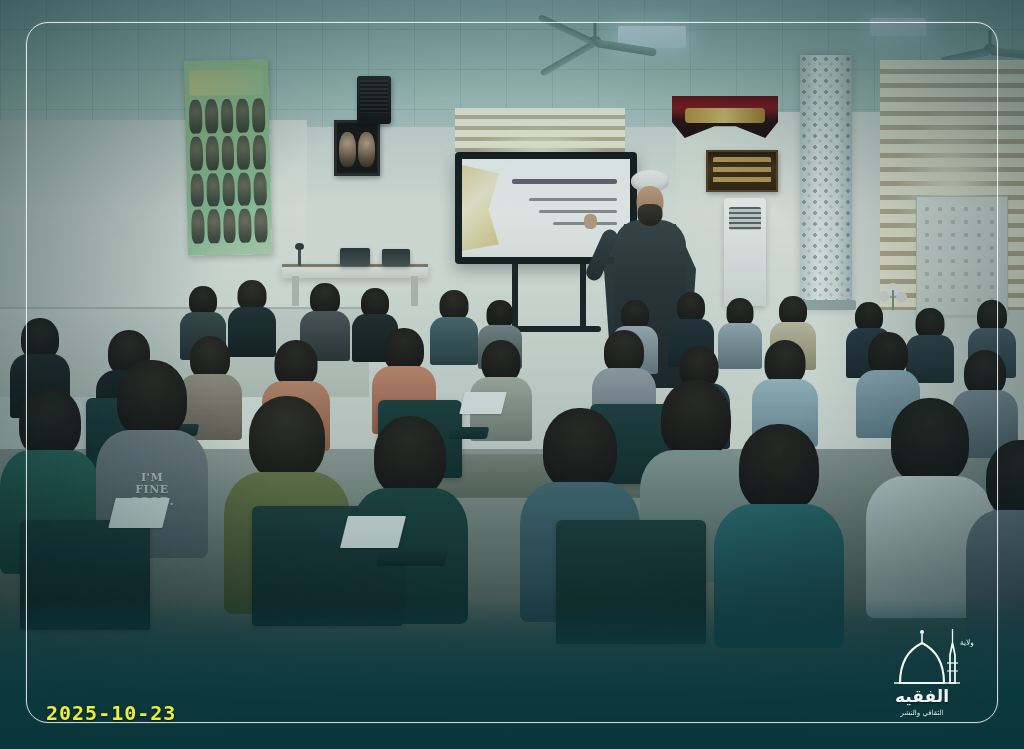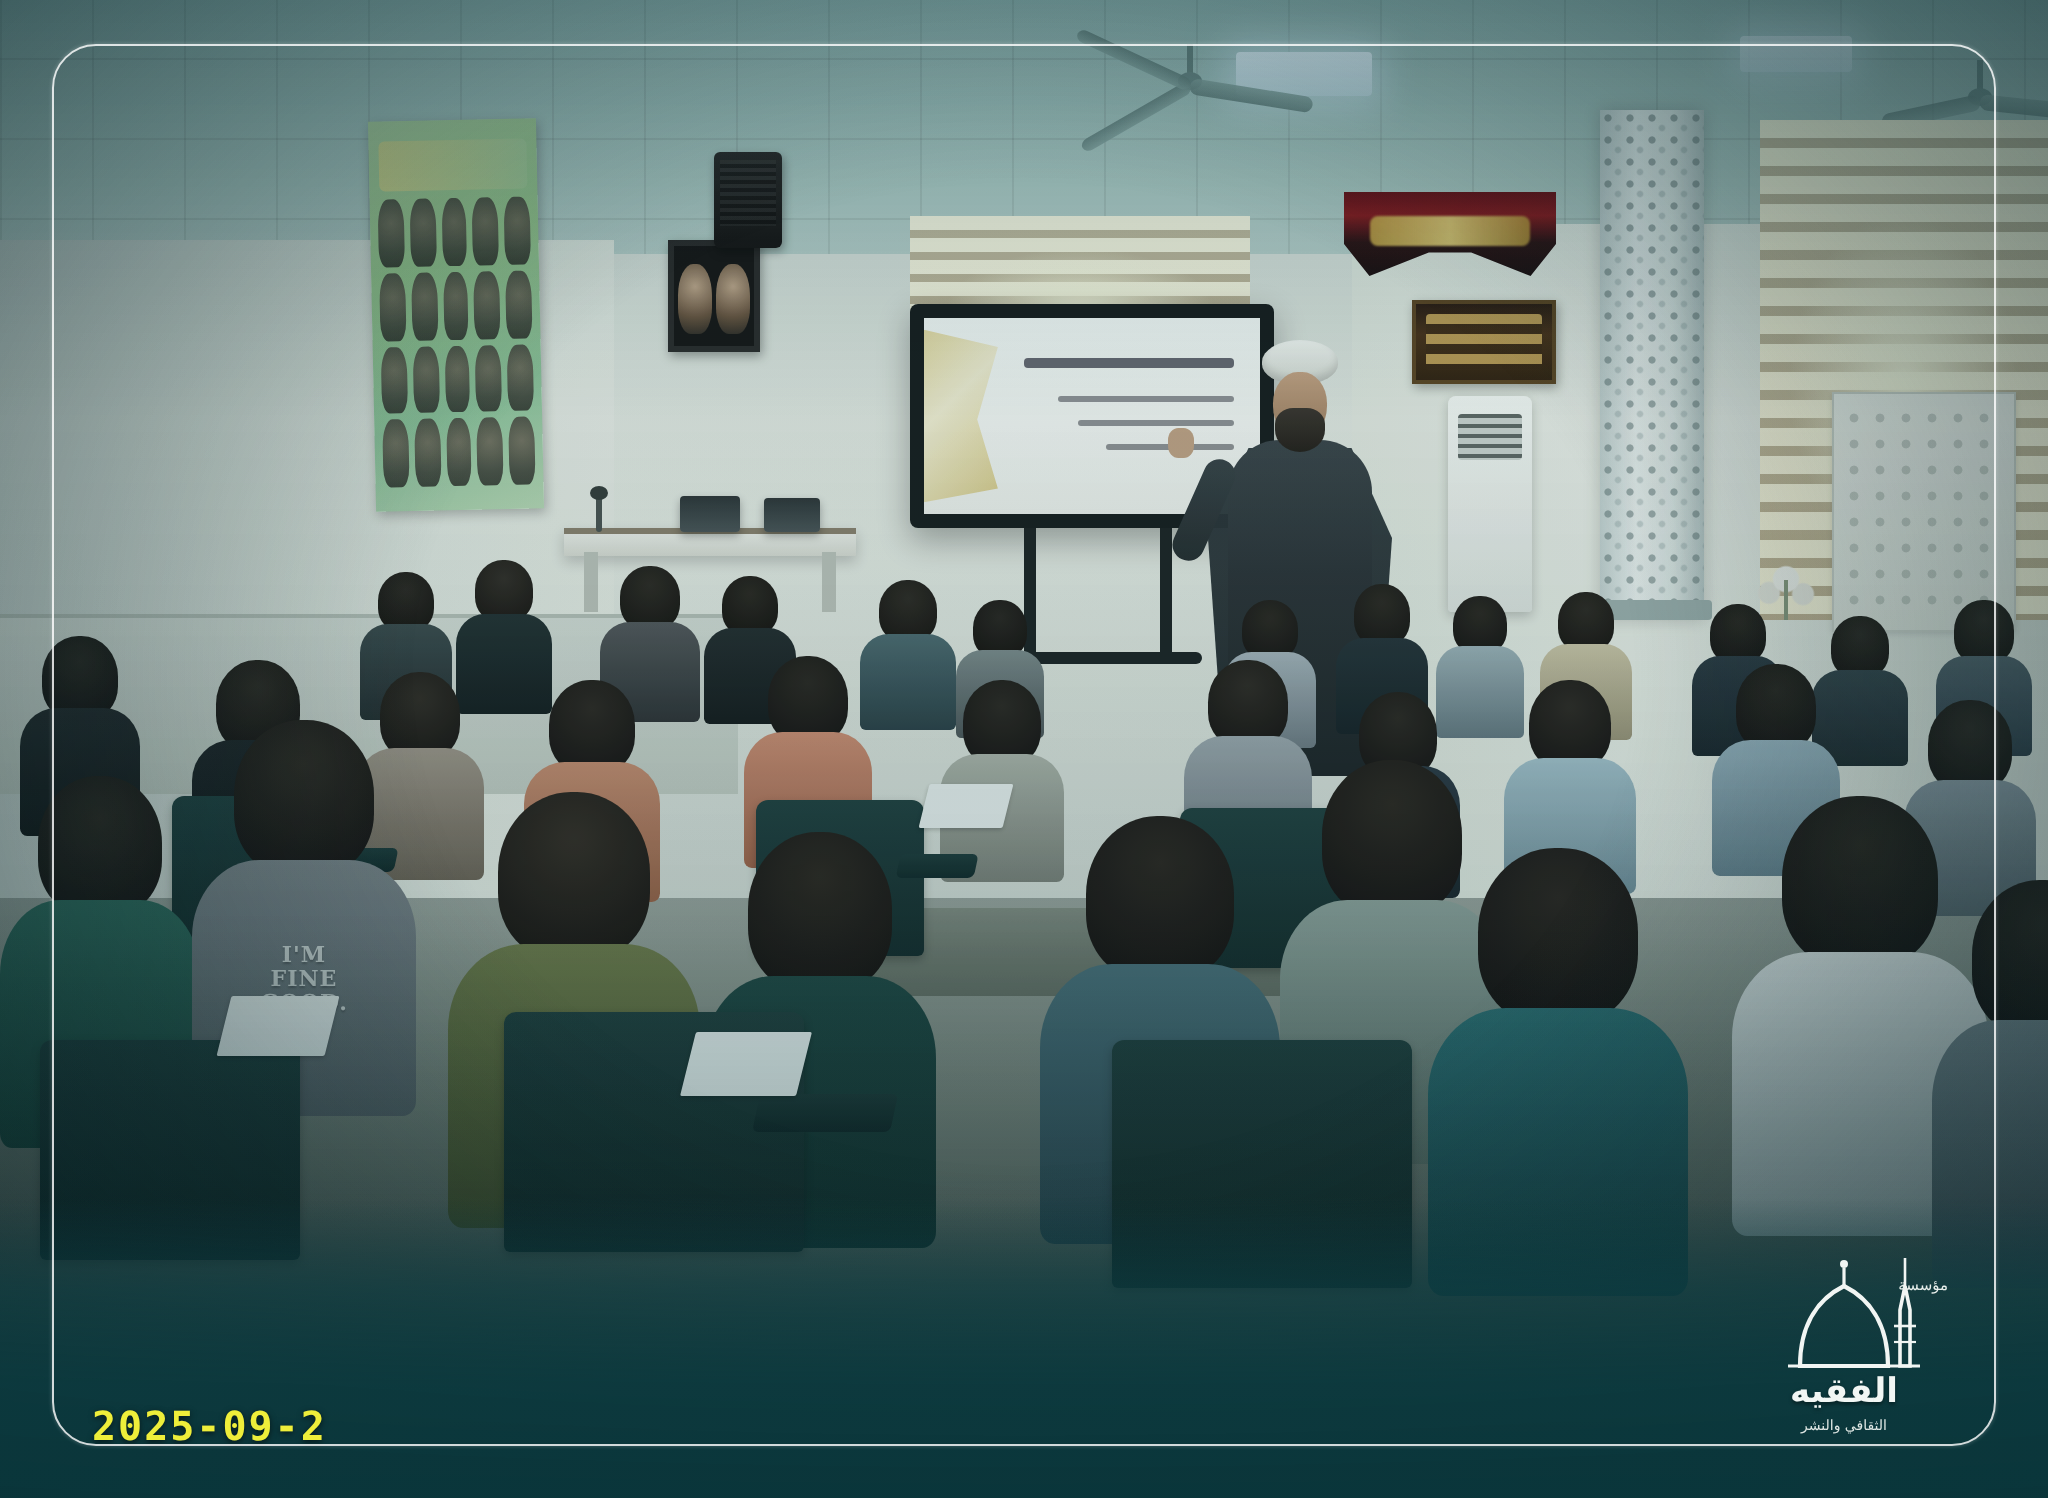--- a/index.html
+++ b/index.html
@@ -719,36 +719,36 @@
     <div class="grade"></div>
     <div class="grade2"></div>
     <div class="vignette"></div>
   </div>
 
   <div class="caption-band"></div>
 
   <div class="caption-wrap">
   </div>
 
-  <div class="date-badge">2025-09-2</div>
+  <div class="date-badge">2025-10-23</div>
 
   <div class="logo">
     <svg viewBox="0 0 112 96" aria-hidden="true">
 
       <path d="M34 62 C34 40 44 28 56 22 C68 28 78 40 78 62 Z" fill="none" stroke="currentColor" stroke-width="2.1"></path>
       <path d="M56 22 L56 13" stroke="currentColor" stroke-width="1.6"></path>
       <circle cx="56" cy="11" r="2" fill="currentColor"></circle>
 
       <path d="M84 62 L84 34 L86.5 22 L89 34 L89 62 Z" fill="none" stroke="currentColor" stroke-width="1.8"></path>
       <path d="M86.5 22 L86.5 8" stroke="currentColor" stroke-width="1.3"></path>
       <path d="M81 42 H92" stroke="currentColor" stroke-width="1.3"></path>
       <path d="M81 50 H92" stroke="currentColor" stroke-width="1.1"></path>
 
       <path d="M28 62 H94" stroke="currentColor" stroke-width="1.6"></path>
     </svg>
-    <div class="logo-top">مؤسسة</div>
+    <div class="logo-top">ولاية</div>
     <div class="logo-wordmark">الفقيه</div>
     <div class="logo-sub">الثقافي والنشر</div>
   </div>
 
   <div class="frame-border"></div>
 
 </div>
 
 </body></html>

